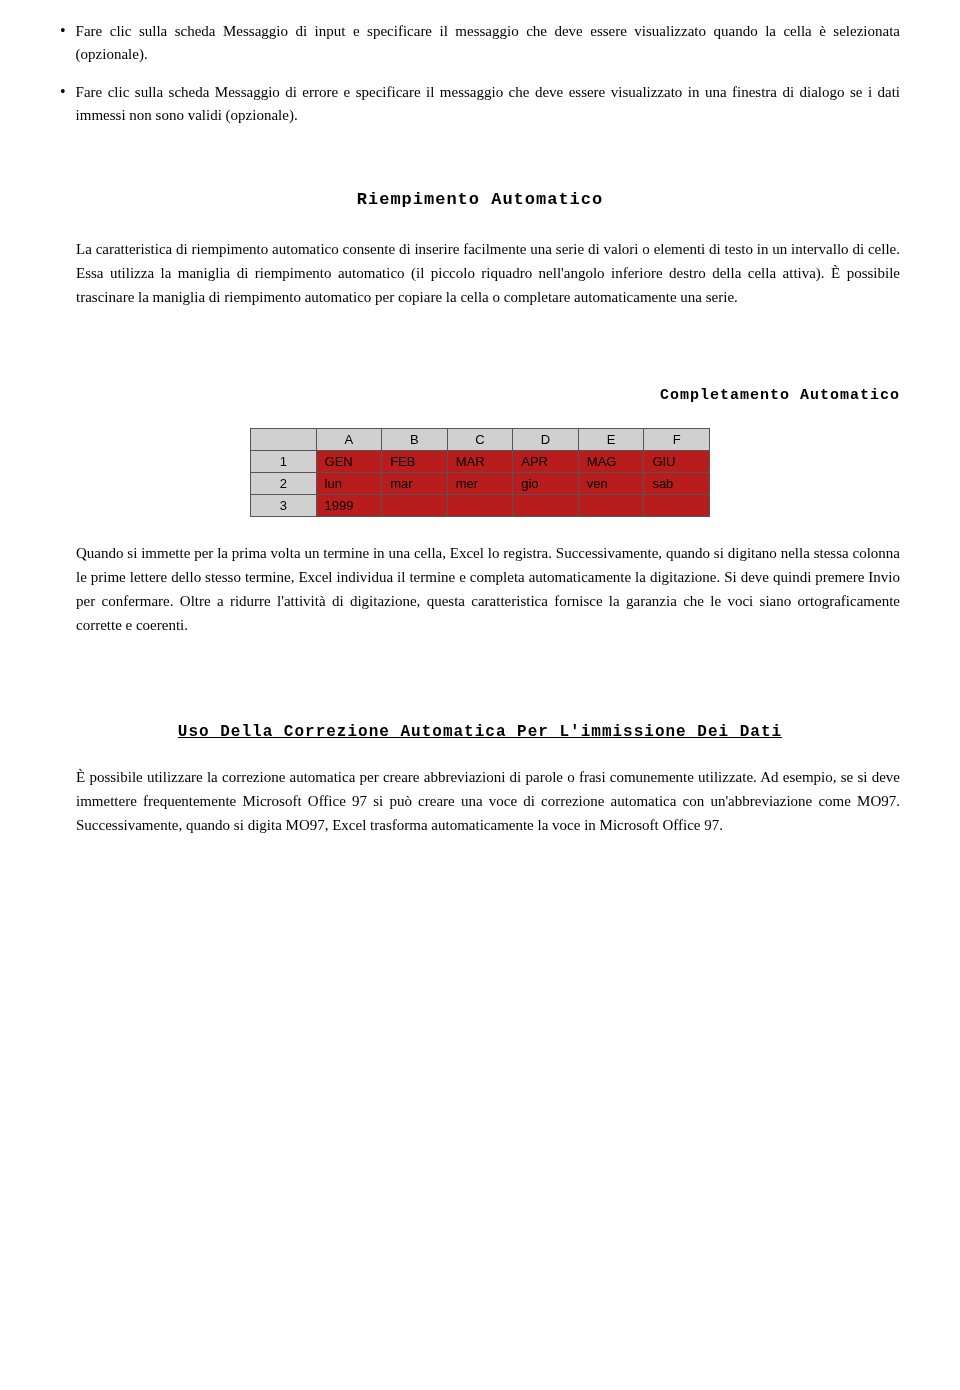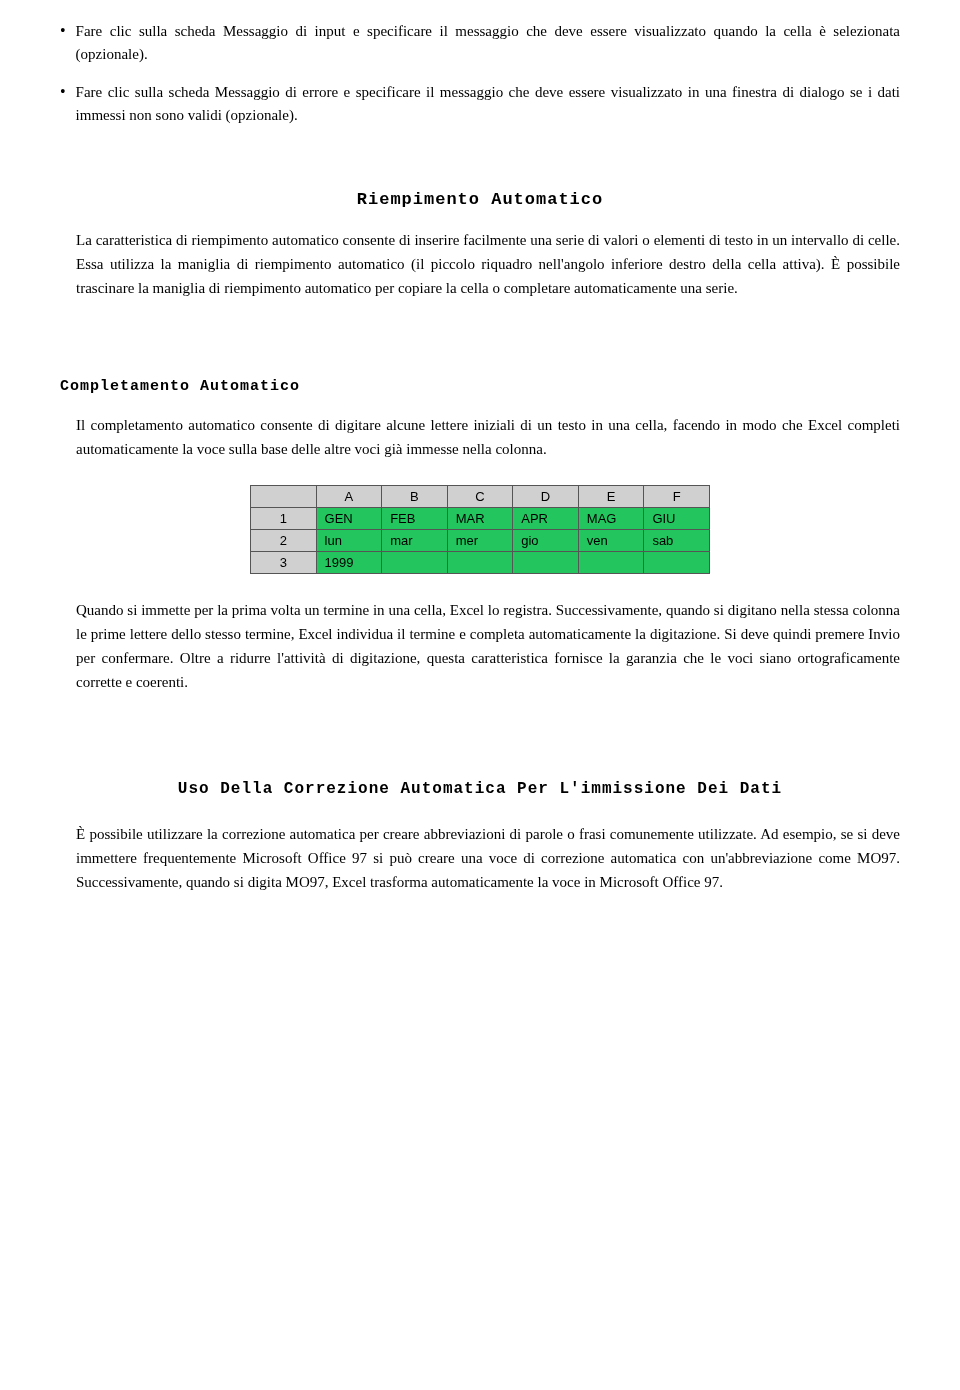--- a/index.html
+++ b/index.html
@@ -37,36 +37,36 @@
     .bullet-text {
       line-height: 1.5;
       text-align: justify;
     }
 
     .section-heading {
       font-family: "Courier New", Courier, monospace;
       font-size: 17px;
       font-weight: bold;
       text-align: center;
-      margin: 30px 0 19px 0;
+      margin: 30px 0 28px 0;
       letter-spacing: 1px;
     }
 
     .body-paragraph {
       line-height: 1.6;
       text-align: justify;
       margin-bottom: 14px;
       margin-left: 16px;
     }
 
     .subsection-heading {
       font-family: "Courier New", Courier, monospace;
       font-size: 15px;
       font-weight: bold;
-      text-align: left;
+      text-align: right;
       margin: 28px 0 18px 0;
       letter-spacing: 1px;
     }
 
     .spreadsheet-container {
       margin: 24px auto;
       width: 460px;
     }
 
     .spreadsheet-table {
@@ -90,34 +90,35 @@
       font-weight: normal;
     }
 
     .spreadsheet-table tbody tr td:first-child {
       background-color: #d0d0d0;
       text-align: center;
       font-weight: normal;
     }
 
     .spreadsheet-table tbody tr td {
-      background-color: #22c55e;
+      background-color: #b91c1c;
     }
 
     .row-header {
       background-color: #d0d0d0 !important;
     }
 
     .large-section-heading {
       font-family: "Courier New", Courier, monospace;
       font-size: 16px;
       font-weight: bold;
       text-align: center;
       margin: 36px 0 24px 0;
       letter-spacing: 1px;
+      text-decoration: underline;
     }
 
     .spacer {
       height: 18px;
     }
   </style>
 </head>
 <body>
 
 <div class="bullet-item">
@@ -141,21 +142,20 @@
     <span></span>
   </p>
 </div>
 
 <div class="spacer"></div>
 <div class="spacer"></div>
 
 <div class="content-section">
   <h2 class="subsection-heading">Completamento Automatico</h2>
 
-  <p class="body-paragraph">Il completamento automatico consente di digitare alcune lettere iniziali di un testo in una cella, facendo in modo che Excel completi automaticamente la voce sulla base delle altre voci già immesse nella colonna.</p>
 
   <div class="spreadsheet-container">
     <table class="spreadsheet-table">
       <thead>
         <tr>
           <th></th>
           <th>A</th>
           <th>B</th>
           <th>C</th>
           <th>D</th>

